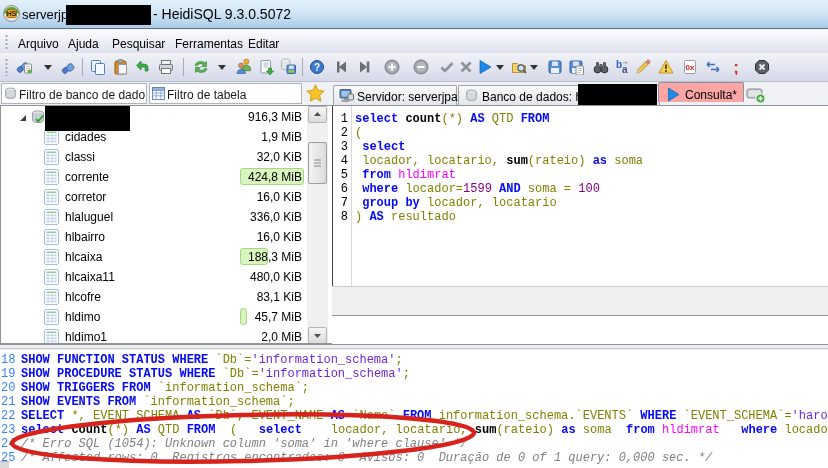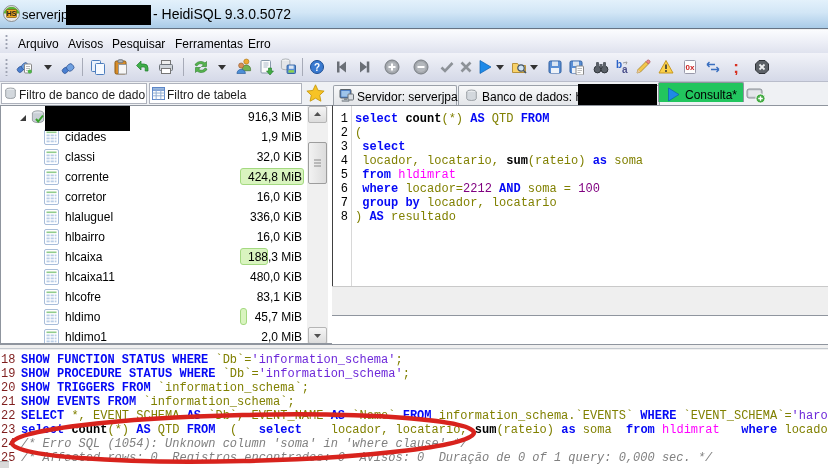--- a/index.html
+++ b/index.html
@@ -28,21 +28,21 @@
 .tarr { position:absolute; top:12px; width:0; height:0; border-left:4px solid transparent; border-right:4px solid transparent; border-top:5px solid #333; }
 
 #filterrow { left:0; top:82px; width:330px; height:24px; background:#eff1f4; }
 .finput { position:absolute; top:1px; height:21px; background:#fff; border:1px solid #aeb2bc; font-size:12px; color:#1b1b1b; }
 .finput span { position:absolute; left:17px; top:4px; white-space:nowrap; }
 
 #tabrow { left:330px; top:82px; width:498px; height:24px; background:#eff1f4; border-bottom:1px solid #8f959e; }
 .tab { position:absolute; top:3px; height:27px; background:linear-gradient(180deg,#f8f9fa,#e7e9ec 60%,#dcdfe3);
   border:1px solid #9ba1a9; border-bottom:none; border-radius:2px 2px 0 0; font-size:12px; color:#000; }
 .tab .lbl { position:absolute; left:23px; top:4px; white-space:nowrap; }
-#tabactive { position:absolute; left:328px; top:0px; width:86px; height:20px; background:#22c55e;
+#tabactive { position:absolute; left:328px; top:0px; width:86px; height:20px; background:#fca5a5;
   border:1px solid #8f959e; border-bottom:none; border-radius:2px 2px 0 0; font-size:12px; }
 #tabactive .lbl { position:absolute; left:26px; top:5px; font-size:12px; }
 
 #tree { left:0; top:105px; width:394px; height:239px; background:#fff; border:1px solid #8f959e; overflow:hidden; }
 .trow { position:absolute; left:0; width:327px; height:20px; font-size:12px; color:#000; }
 .trow .nm { position:absolute; left:64px; top:3px; }
 .trow .sz { position:absolute; right:26px; top:3px; }
 .ticon14 { position:absolute; left:43px; top:2px; width:15px; height:16px; }
 .gbar { position:absolute; left:239px; top:1px; height:17px; background:#d9f4bf; border:1px solid #a4d981; border-radius:3px; }
 
@@ -63,43 +63,43 @@
 .str { color:#6d28d9; }
 .cmt { color:#808080; font-style:italic; }
 
 #gstrip { left:332px; top:286px; width:496px; height:30px; background:#efefef; border-top:1px solid #c9c9c9; border-bottom:1px solid #8f959e; }
 #wstrip { left:332px; top:316px; width:496px; height:28px; background:#fff; }
 #split1 { left:0; top:344px; width:828px; height:1px; background:#8f959e; }
 #split2 { left:0; top:348px; width:828px; height:1px; background:#c4c9cf; }
 
 #log { left:0; top:350px; width:828px; height:118px; background:#fff; overflow:hidden; }
 .ll { position:absolute; left:1px; height:14px; line-height:14px; white-space:pre; }
-.ll .no { display:inline-block; width:15px; margin-right:5px; color:#7f1d1d; }
+.ll .no { display:inline-block; width:15px; margin-right:5px; color:#3b82f6; }
 .redact { position:absolute; background:#000; }
 svg { display:block; }
 </style>
 </head>
 <body>
 <div class="abs" id="title">
   <svg class="abs" style="left:3px;top:5px" width="17" height="17" viewBox="0 0 17 17">
     <circle cx="8.5" cy="8.5" r="8" fill="#e8e8e8" stroke="#777" stroke-width="0.8"></circle>
     <path d="M0.6 8.5 a8 8 0 0 1 15.8 0 z" fill="#59b234"></path>
     <rect x="3.5" y="4.5" width="10" height="8" rx="1" fill="#f2a81d" stroke="#7a5a10" stroke-width="0.7"></rect>
     <text x="8.5" y="11" font-size="7" font-weight="bold" text-anchor="middle" fill="#222" font-family="Liberation Sans">HS</text>
   </svg>
   <span class="txt">serverjpa</span>
     <span class="txt2">- HeidiSQL 9.3.0.5072</span>
 </div>
 <div class="abs" id="menubar">
   <div class="grip" style="top:4px;height:16px;"></div>
   <span class="menuitem" style="left:18px">Arquivo</span>
-  <span class="menuitem" style="left:68px">Avisos</span>
+  <span class="menuitem" style="left:68px">Ajuda</span>
   <span class="menuitem" style="left:112px">Pesquisar</span>
   <span class="menuitem" style="left:175px">Ferramentas</span>
-  <span class="menuitem" style="left:248px">Erro</span>
+  <span class="menuitem" style="left:248px">Editar</span>
 </div>
 <div class="abs" id="toolbar">
   <div class="grip" style="top:5px;height:18px;"></div>
   <svg class="ticon" style="left:16px;top:6px" width="16" height="16" viewBox="0 0 16 16">
       <g>
         <rect x="1" y="8" width="6" height="5" rx="2" transform="rotate(-40 4 10)" fill="#4a7fd0" stroke="#2a4f90" stroke-width="0.7"></rect>
         <rect x="6" y="4.5" width="7" height="6.5" rx="2.5" transform="rotate(-40 9 8)" fill="#6fa0e0" stroke="#2a4f90" stroke-width="0.7"></rect>
       </g>
       <rect x="8.5" y="5" width="7" height="9" rx="1" fill="#fdfdfd" stroke="#888"></rect>
       <path d="M10 7.5h4M10 9.5h4M10 11.5h3" stroke="#aaa" stroke-width="0.8"></path>
@@ -535,21 +535,21 @@
         </svg>
       </div>
   </div>
 </div>
 <div class="abs" id="editor">
   <div class="cl" style="left:2px;top:6px;"><span class="no">1</span><span class="kw">select</span> <span class="fn">count</span><span class="id">(*)</span> <span class="kw">AS</span> <span class="id">QTD</span> <span class="kw">FROM</span></div>
   <div class="cl" style="left:2px;top:20px;"><span class="no">2</span><span class="id">(</span></div>
   <div class="cl" style="left:2px;top:34px;"><span class="no">3</span> <span class="kw">select</span></div>
   <div class="cl" style="left:2px;top:48px;"><span class="no">4</span> <span class="id">locador, locatario, </span><span class="fn">sum</span><span class="id">(rateio)</span> <span class="kw">as</span> <span class="id">soma</span></div>
   <div class="cl" style="left:2px;top:62px;"><span class="no">5</span> <span class="kw">from</span> <span class="tbl">hldimrat</span></div>
-  <div class="cl" style="left:2px;top:76px;"><span class="no">6</span> <span class="kw">where</span> <span class="id">locador=</span><span class="num">2212</span> <span class="kw">AND</span> <span class="id">soma = </span><span class="num">100</span></div>
+  <div class="cl" style="left:2px;top:76px;"><span class="no">6</span> <span class="kw">where</span> <span class="id">locador=</span><span class="num">1599</span> <span class="kw">AND</span> <span class="id">soma = </span><span class="num">100</span></div>
   <div class="cl" style="left:2px;top:90px;"><span class="no">7</span> <span class="kw">group by</span> <span class="id">locador, locatario</span></div>
   <div class="cl" style="left:2px;top:104px;"><span class="no">8</span><span class="id">)</span> <span class="kw">AS</span> <span class="id">resultado</span></div>
 </div>
 <div class="abs" id="gutterline"></div>
 <div class="abs" id="gstrip"></div>
 <div class="abs" id="wstrip"></div>
 <div class="abs" id="split1"></div>
 <div class="abs" id="split2"></div>
 <div class="abs" id="log">
   <div class="ll" style="top:3px;"><span class="no">18</span><span class="kw">SHOW FUNCTION STATUS WHERE</span><span class="id"> `Db`=</span><span class="str">'information_schema'</span><span class="id">;</span></div>

